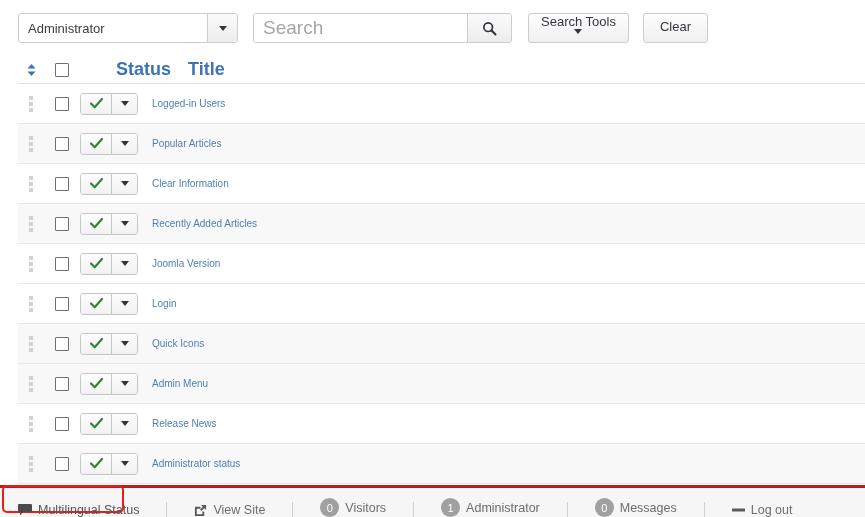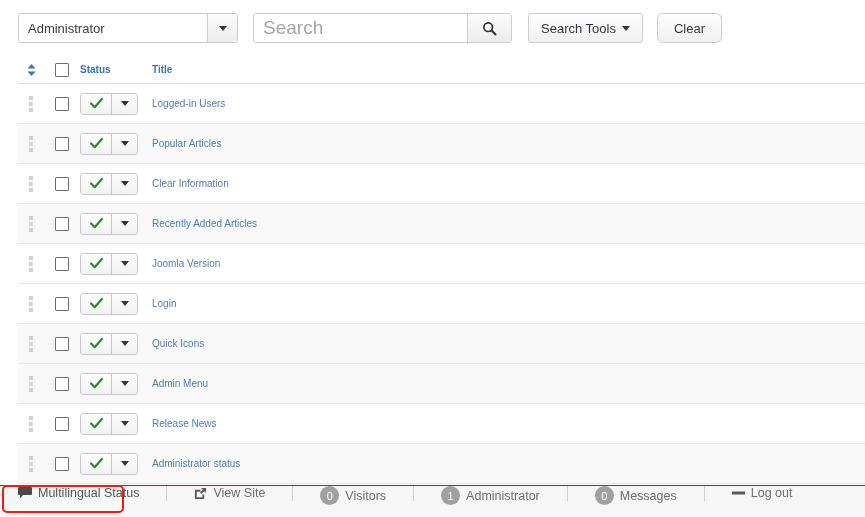--- a/index.html
+++ b/index.html
@@ -89,26 +89,27 @@
 
   .btn {
     height: 30px;
     border: 1px solid #ccc;
     border-radius: 3px;
     background: linear-gradient(#fefefe, #f0f0f0);
     font-family: "Liberation Sans", sans-serif;
     font-size: 13px;
     color: #33373d;
     padding: 0 12px;
-    display: flex; align-items: center; gap: 6px;
+    display: flex; align-items: center; 
     cursor: pointer;
     white-space: nowrap;
+    flex-direction: column;
   }
   .btn.search-tools { margin-left: 16px; }
-  .btn.clear { margin-left: 14px; padding: 5px 16px; border-radius: 6px; }
+  .btn.clear { margin-left: 14px; padding: 5px 16px; }
 
   
   .table {
     position: absolute;
     left: 18px; top: 56px;
     width: 847px;
   }
   .thead {
     height: 28px;
     display: flex;
@@ -127,24 +128,25 @@
   .c-handle { width: 26px; display: flex; justify-content: center; align-items: center; }
   .c-check  { width: 36px; display: flex; justify-content: center; align-items: center; }
   .c-status { width: 72px; display: flex; align-items: center; }
   .c-title  { flex: 1; display: flex; align-items: center; }
 
   .th-sort { width: 26px; display: flex; justify-content: center; align-items: center; }
   .th-check { width: 36px; display: flex; justify-content: center; align-items: center; }
   .th-status { width: 72px; display: flex; align-items: center; }
   .th-title { flex: 1; display: flex; align-items: center; }
   .th-label {
-    font-size: 10px;
+    font-size: 18px;
     font-weight: bold;
     color: #3f73b8;
     cursor: pointer;
+    margin-left: 36px;
   }
 
   .drag-dots {
     width: 4px;
     display: flex; flex-direction: column; gap: 2px;
     cursor: move;
   }
   .drag-dots i { display: block; width: 4px; height: 4px; background: #d2d2d2; }
 
   .cbox {
@@ -189,23 +191,23 @@
     text-decoration: none;
     cursor: pointer;
   }
 
   
   .footer {
     position: absolute;
     left: 0; bottom: 0;
     width: 865px; height: 32px;
     background: #f6f6f6;
-    border-top: 1px solid #b91c1c;
+    border-top: 3px solid #b91c1c;
     display: flex;
-    align-items: flex-start;
+    align-items: flex-end;
     padding-left: 8px;
     gap: 17px;
   }
   .f-item {
     display: flex; align-items: center; gap: 6px;
     font-size: 12.5px;
     color: #6d6d6d;
     padding: 0 10px;
     cursor: pointer;
     white-space: nowrap;

